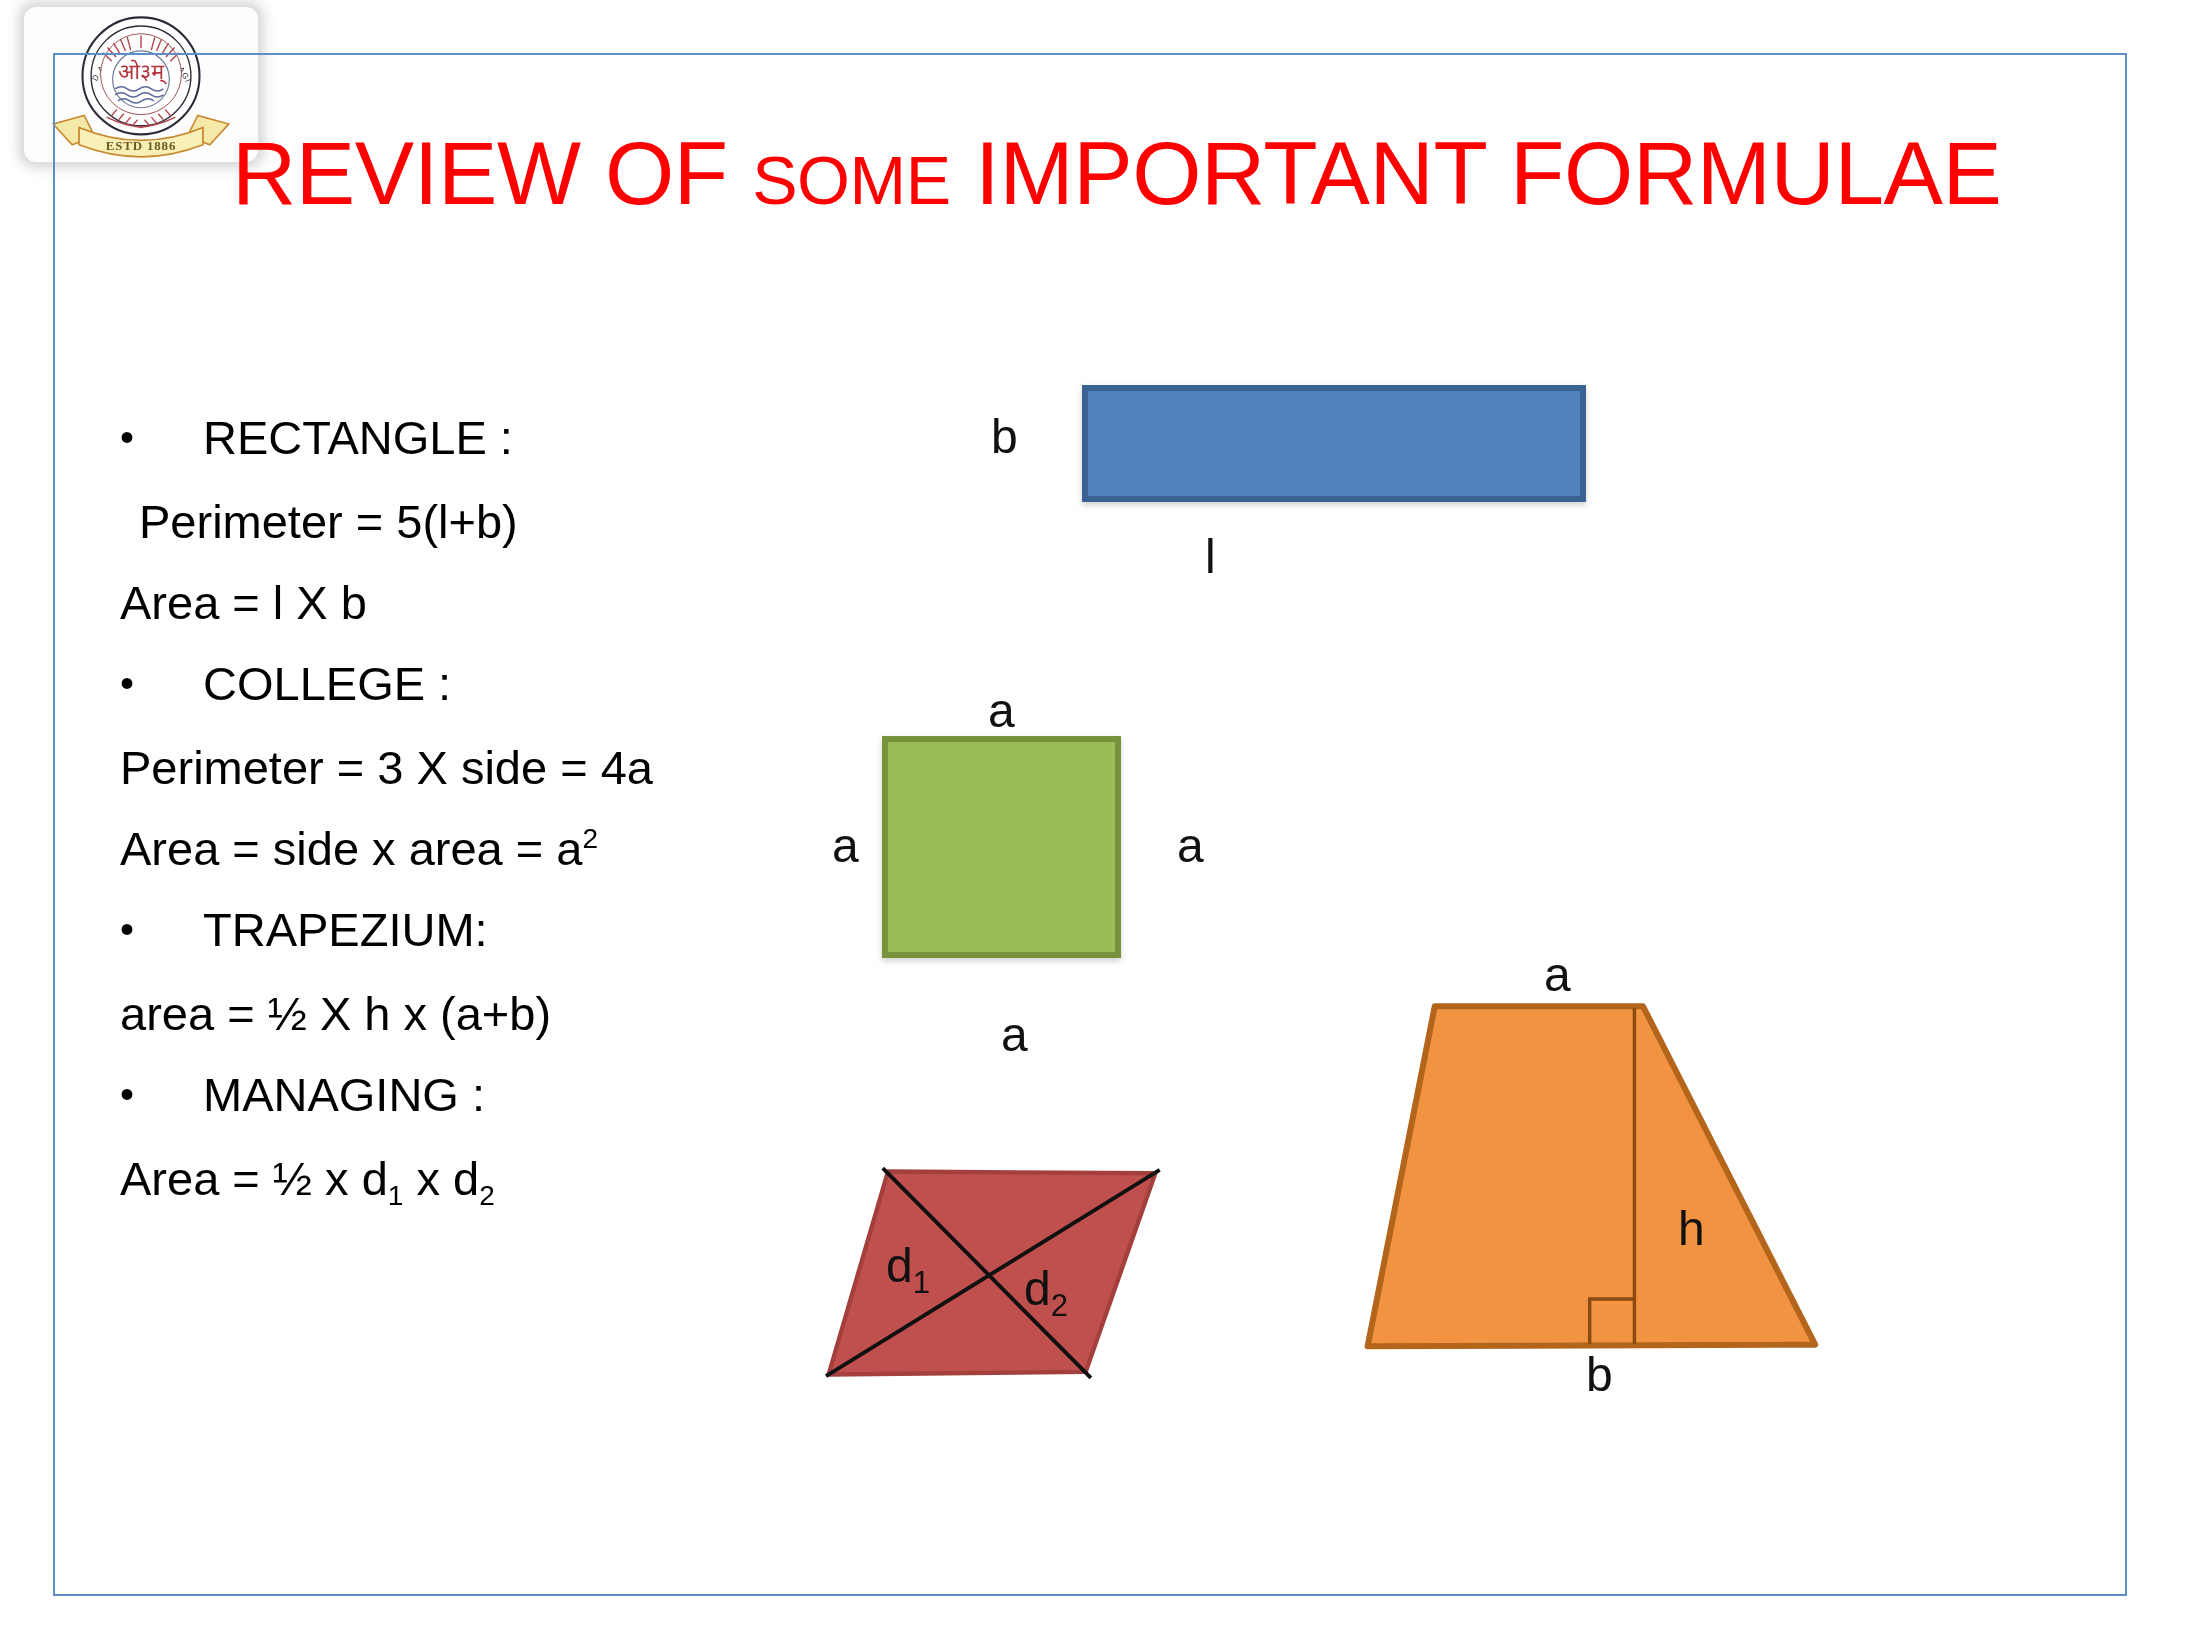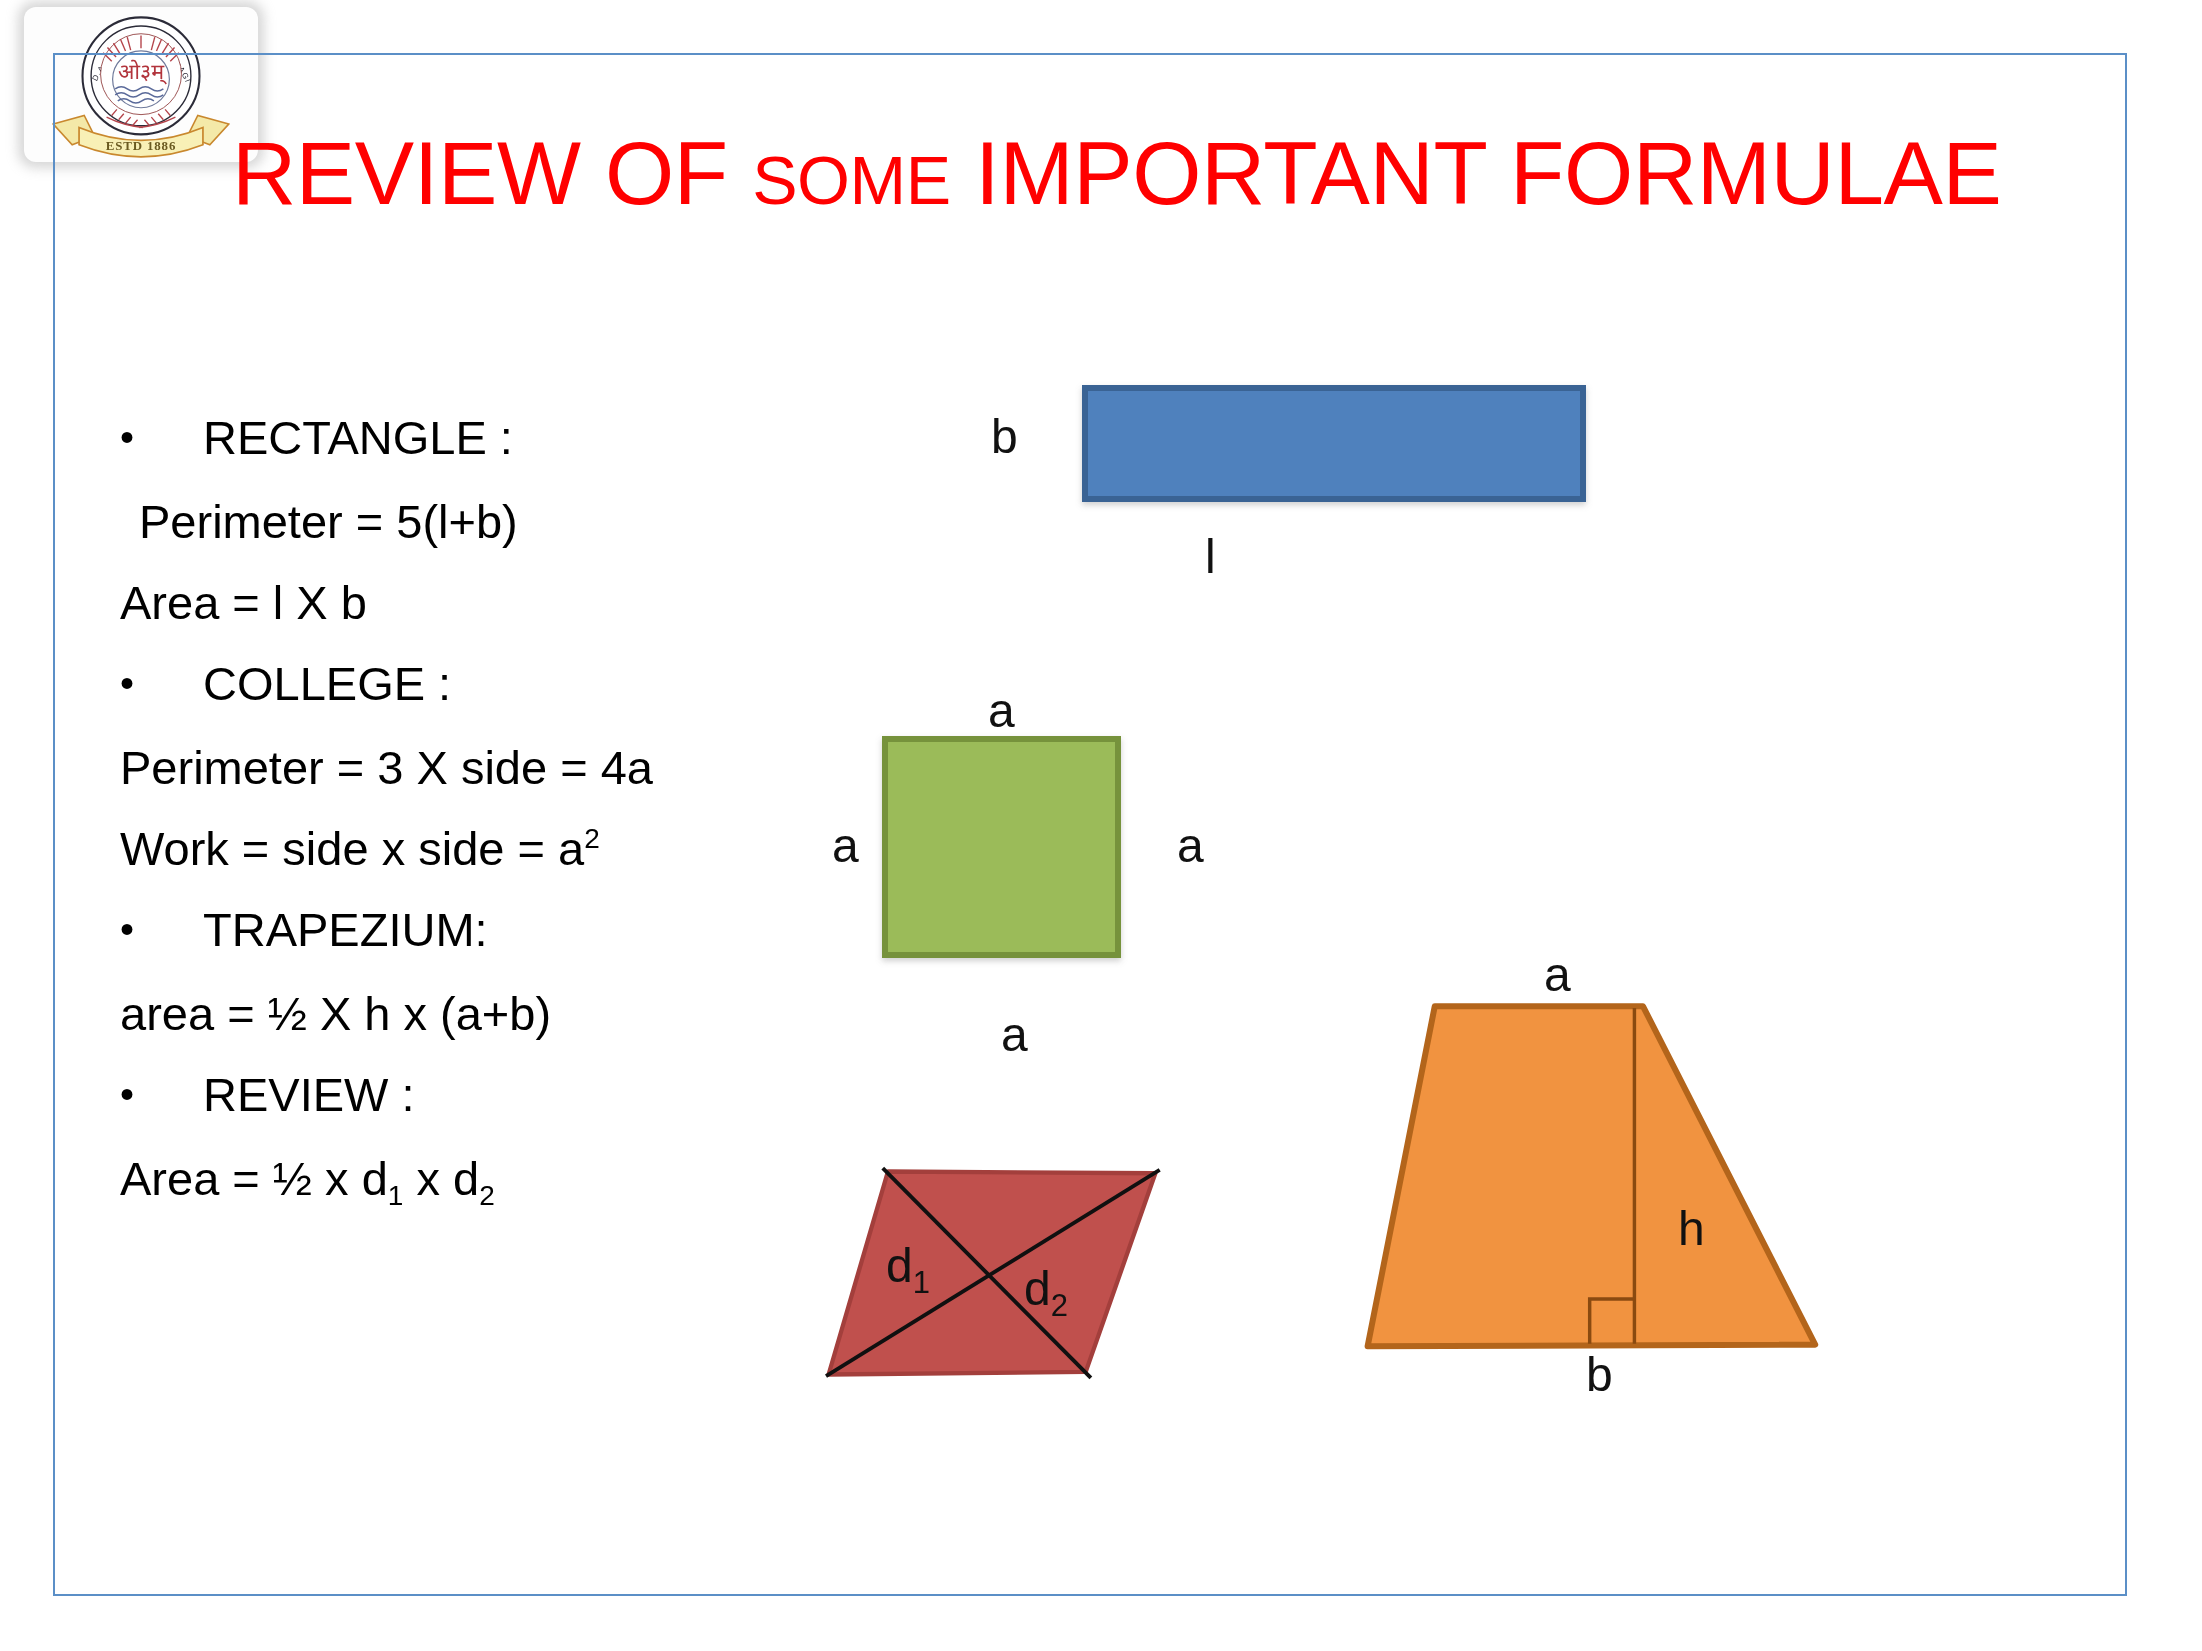--- a/index.html
+++ b/index.html
@@ -256,29 +256,29 @@
     <div class="f-row">
       <span class="f-bullet"></span><span class="f-head">RECTANGLE :</span>
     </div>
     <div class="f-row f-indent">Perimeter = 5(l+b)</div>
     <div class="f-row">Area = l X b</div>
 
     <div class="f-row">
       <span class="f-bullet"></span><span class="f-head">COLLEGE :</span>
     </div>
     <div class="f-row">Perimeter = 3 X side = 4a</div>
-    <div class="f-row"><span>Work = side x side = a</span><sup class="f-sup">2</sup></div>
+    <div class="f-row"><span>Area = side x area = a</span><sup class="f-sup">2</sup></div>
 
     <div class="f-row">
       <span class="f-bullet"></span><span class="f-head">TRAPEZIUM:</span>
     </div>
     <div class="f-row">area = ½ X h x (a+b)</div>
 
     <div class="f-row">
-      <span class="f-bullet"></span><span class="f-head">REVIEW :</span>
+      <span class="f-bullet"></span><span class="f-head">MANAGING :</span>
     </div>
     <div class="f-row"><span>Area = ½ x d</span><sub class="f-sub">1</sub><span> x d</span><sub class="f-sub">2</sub></div>
   </div>
 
   <div id="shapes">
 
     <div id="rect-shape"></div>
     <div class="shape-label" id="rect-label-b">b</div>
     <div class="shape-label" id="rect-label-l">l</div>
 

